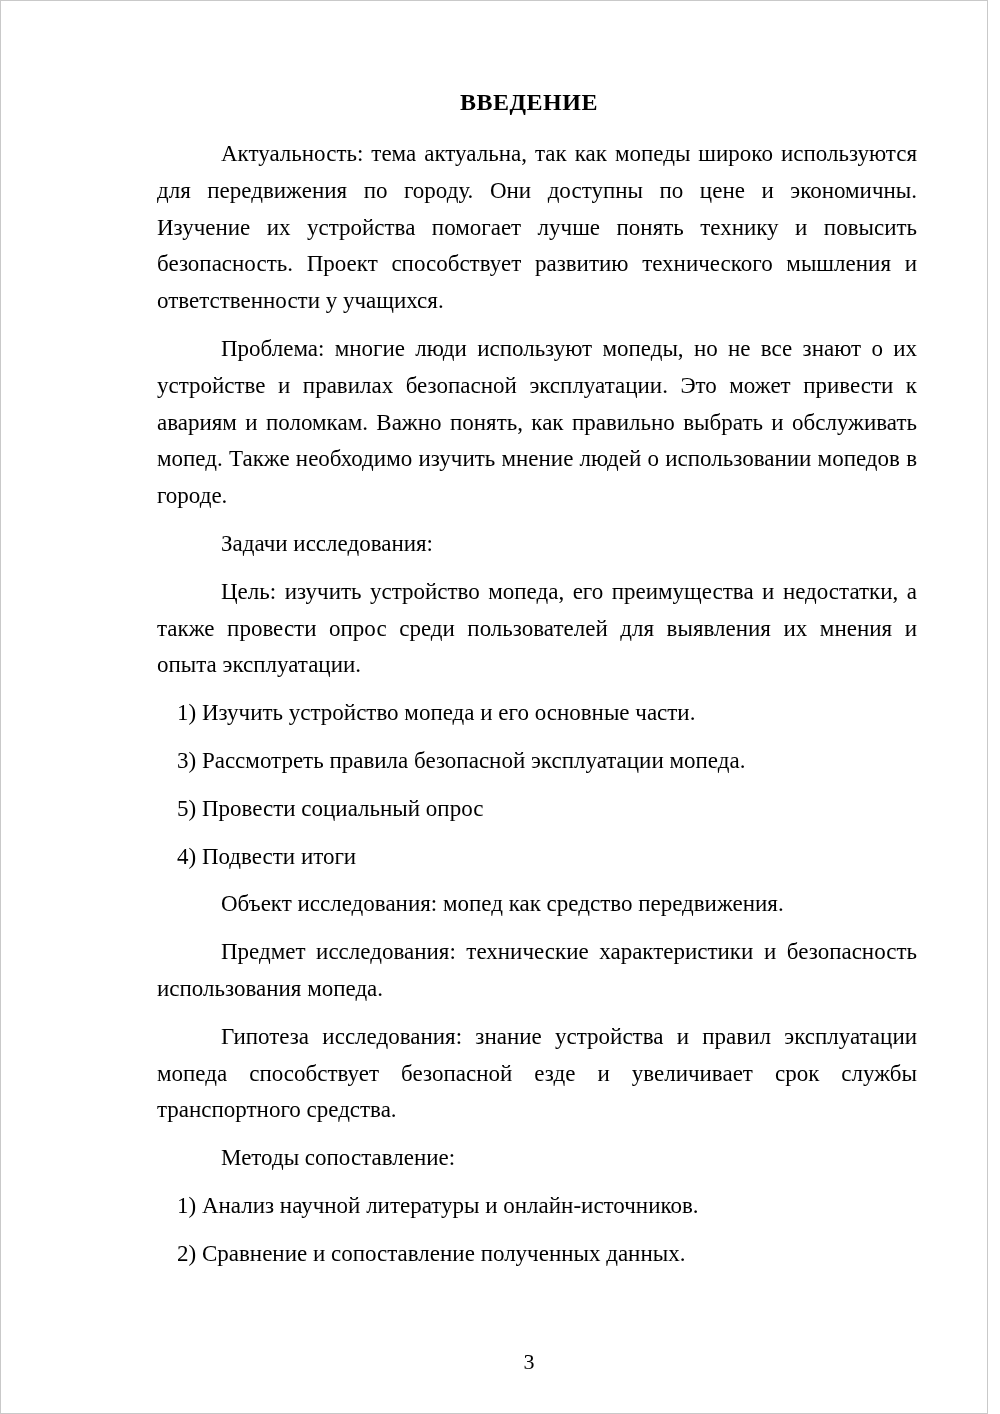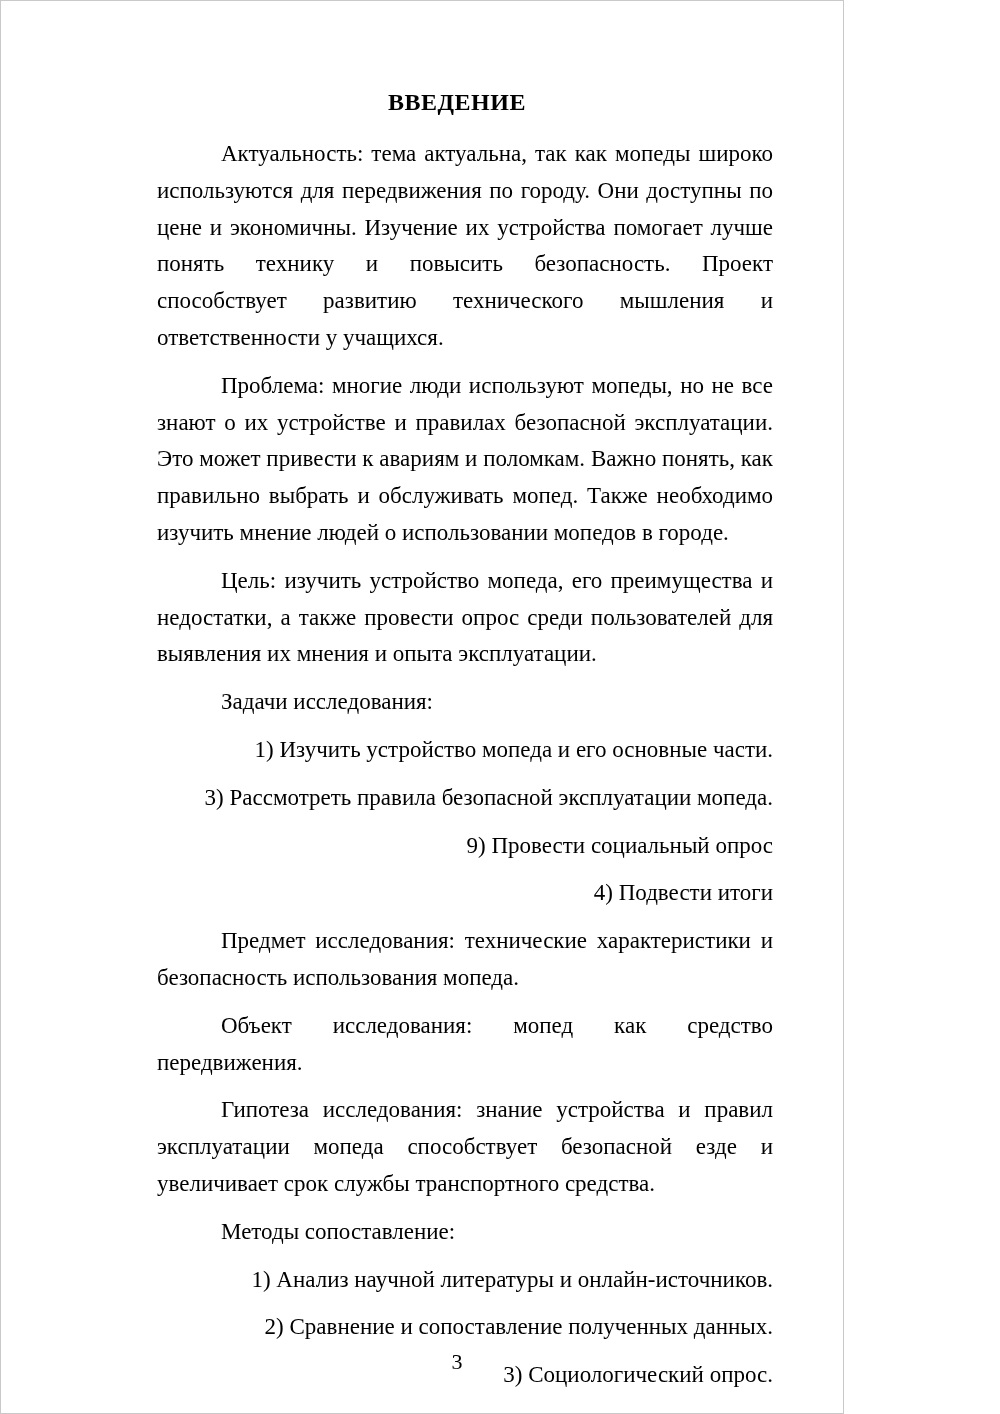--- a/index.html
+++ b/index.html
@@ -2,21 +2,21 @@
 <html><head>
 <meta charset="utf-8">
 <style>
   html, body {
     margin: 0;
     padding: 0;
     background: #ffffff;
   }
   .page {
     position: relative;
-    width: 844px;
+    width: 988px;
     height: 1414px;
     box-sizing: border-box;
     background: #ffffff;
     border: 1px solid #c9c9c9;
     padding: 88px 70px 60px 140px;
     font-family: "Liberation Serif", "DejaVu Serif", serif;
     font-size: 23px;
     color: #000000;
     overflow: hidden;
   }
@@ -29,21 +29,21 @@
   }
   .para {
     margin: 0 0 11px 16px;
     text-align: justify;
     text-indent: 64px;
     line-height: 1.6;
   }
   .list-item {
     margin: 0 0 11px 0;
     padding-left: 36px;
-    text-align: right;
+    text-align: left;
     line-height: 1.6;
   }
   .page-number {
     position: absolute;
     bottom: 38px;
     left: 140px;
     right: 70px;
     text-align: center;
     font-size: 22px;
     color: #000000;
@@ -53,36 +53,35 @@
 <body>
 
 <div class="page">
 
   <h1 class="doc-title">ВВЕДЕНИЕ</h1>
 
   <p class="para">Актуальность: тема актуальна, так как мопеды широко используются для передвижения по городу. Они доступны по цене и экономичны. Изучение их устройства помогает лучше понять технику и повысить безопасность. Проект способствует развитию технического мышления и ответственности у учащихся.</p>
 
   <p class="para">Проблема: многие люди используют мопеды, но не все знают о их устройстве и правилах безопасной эксплуатации. Это может привести к авариям и поломкам. Важно понять, как правильно выбрать и обслуживать мопед. Также необходимо изучить мнение людей о использовании мопедов в городе.</p>
 
+  <p class="para">Задачи исследования:</p>
+
   <p class="para">Цель: изучить устройство мопеда, его преимущества и недостатки, а также провести опрос среди пользователей для выявления их мнения и опыта эксплуатации.</p>
-
-  <p class="para">Задачи исследования:</p>
 
   <p class="list-item">1) Изучить устройство мопеда и его основные части.</p>
   <p class="list-item">3) Рассмотреть правила безопасной эксплуатации мопеда.</p>
-  <p class="list-item">9) Провести социальный опрос</p>
+  <p class="list-item">5) Провести социальный опрос</p>
   <p class="list-item">4) Подвести итоги</p>
 
+  <p class="para">Объект исследования: мопед как средство передвижения.</p>
+
   <p class="para">Предмет исследования: технические характеристики и безопасность использования мопеда.</p>
-
-  <p class="para">Объект исследования: мопед как средство передвижения.</p>
 
   <p class="para">Гипотеза исследования: знание устройства и правил эксплуатации мопеда способствует безопасной езде и увеличивает срок службы транспортного средства.</p>
 
   <p class="para">Методы сопоставление:</p>
 
   <p class="list-item">1) Анализ научной литературы и онлайн-источников.</p>
   <p class="list-item">2) Сравнение и сопоставление полученных данных.</p>
-  <p class="list-item">3) Социологический опрос.</p>
 
   <div class="page-number">3</div>
 
 </div>
 
 </body></html>

